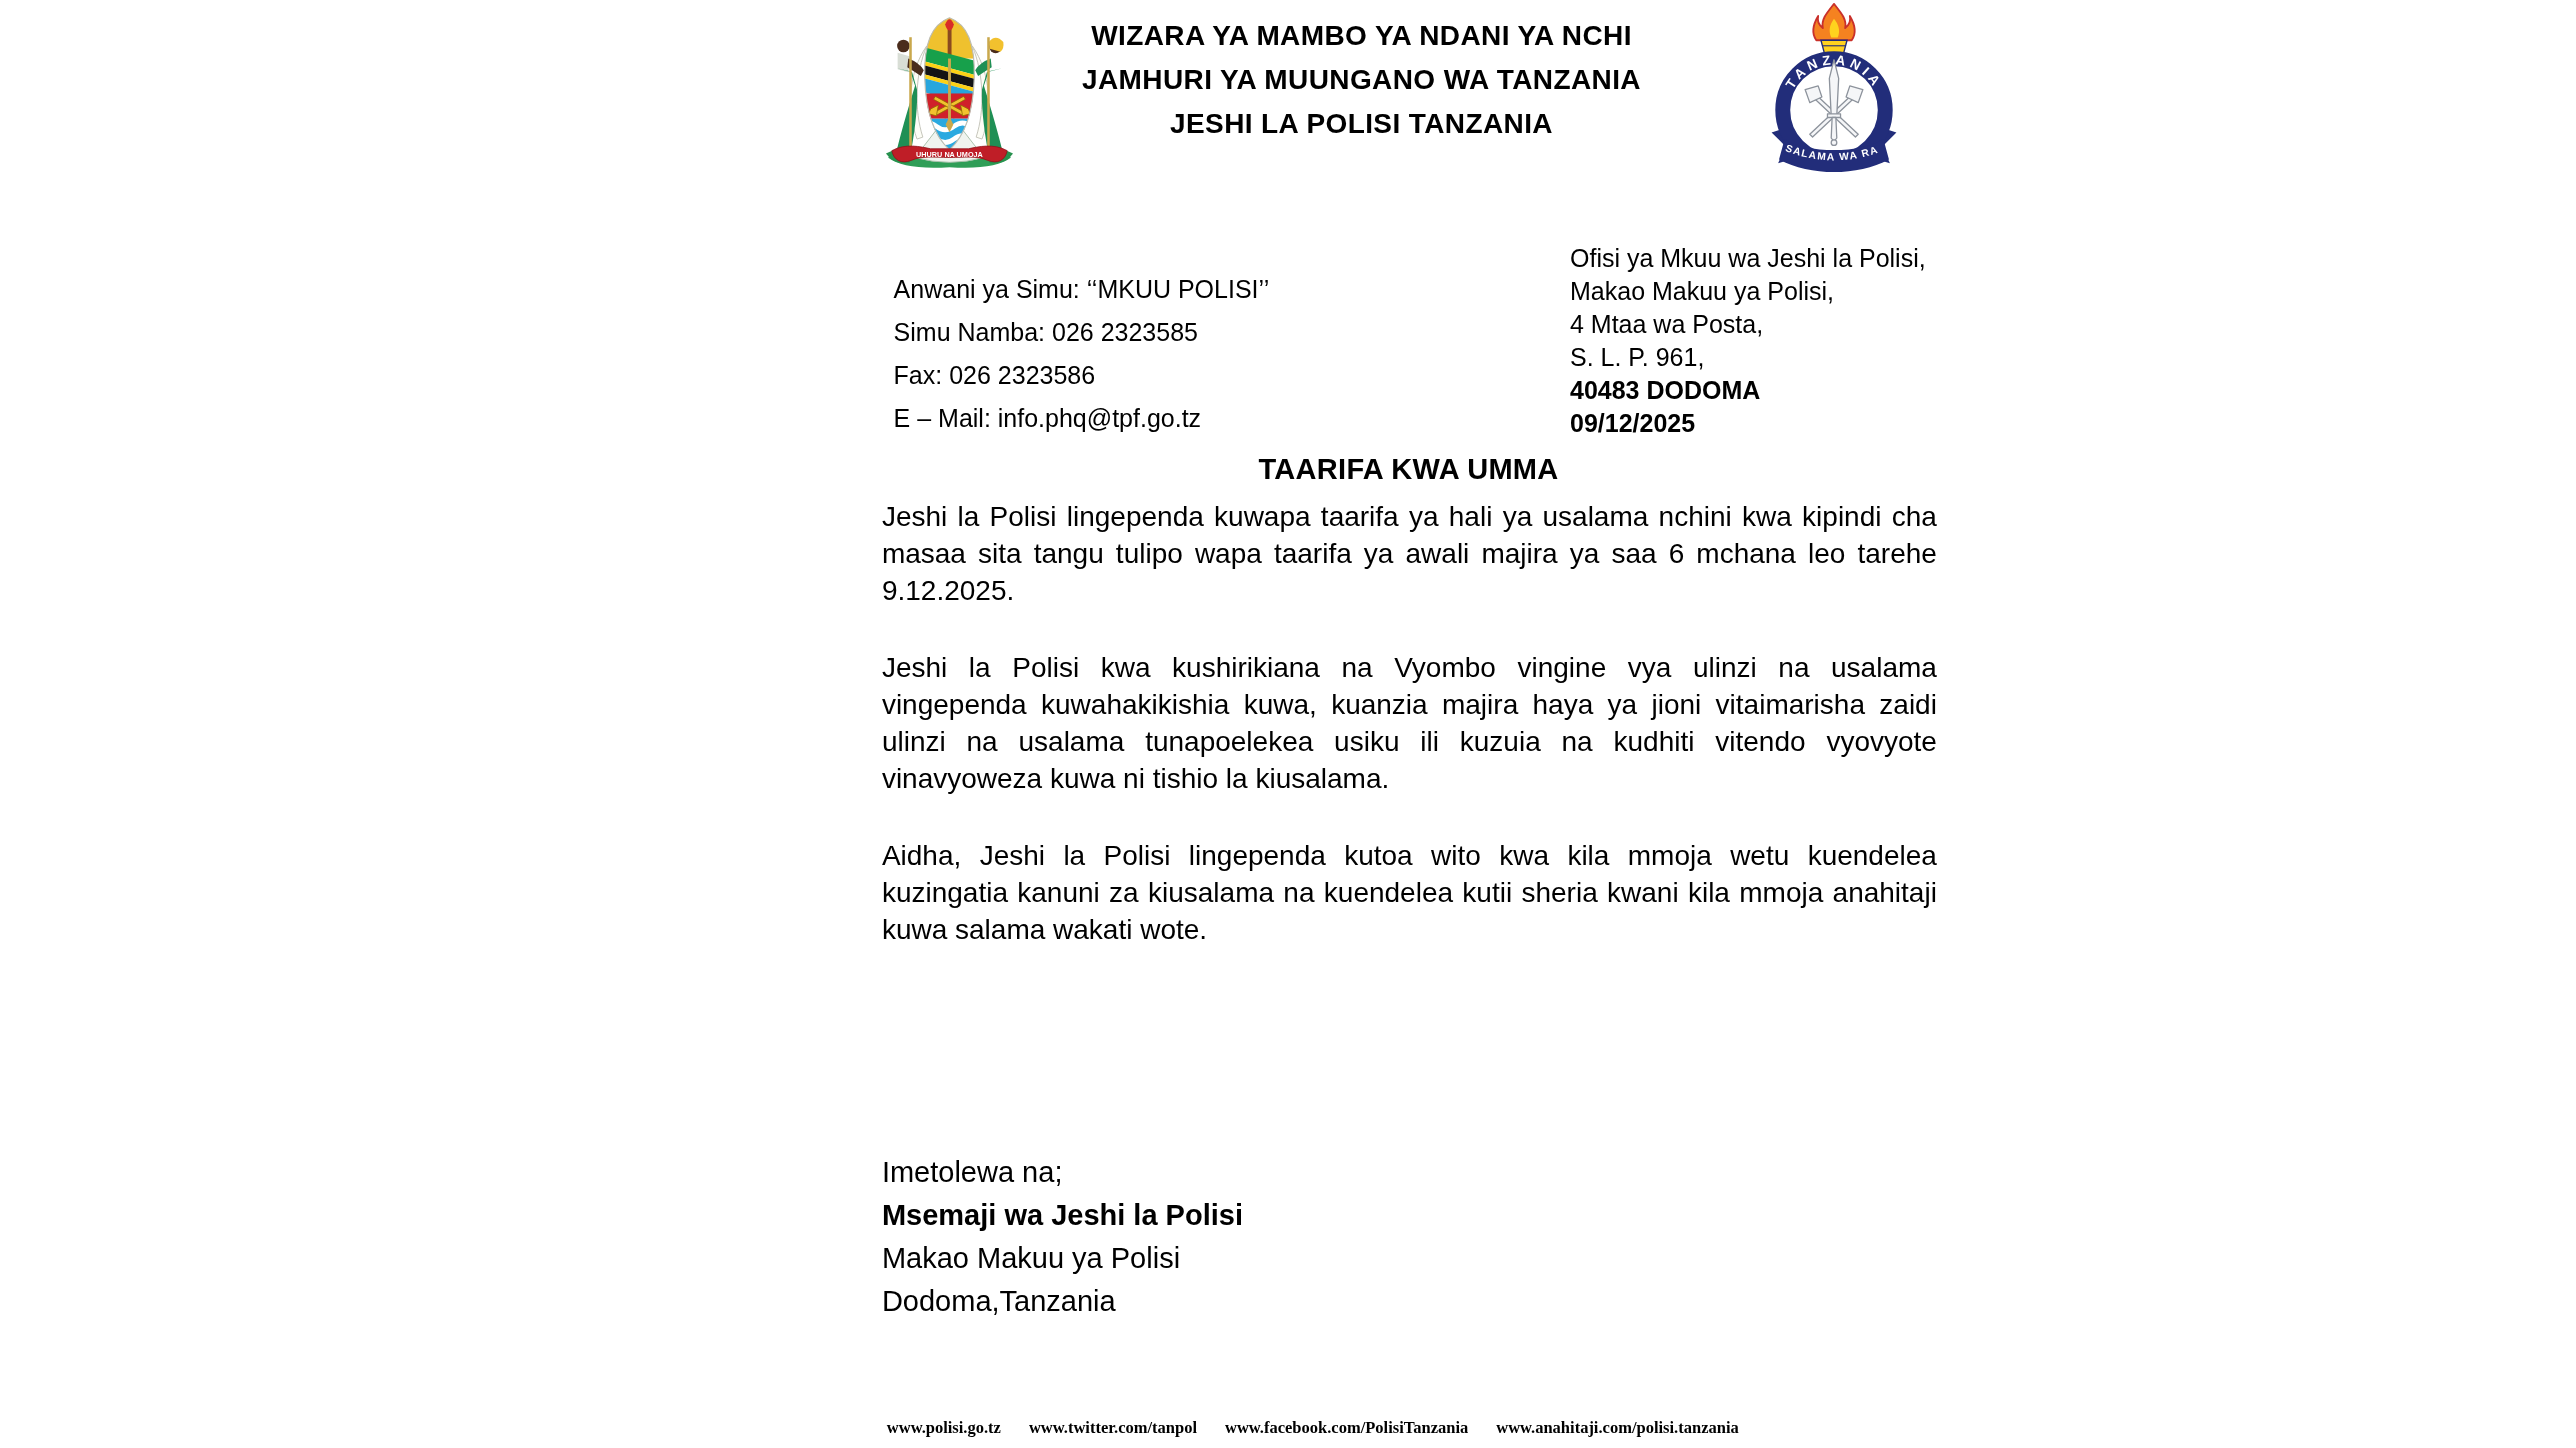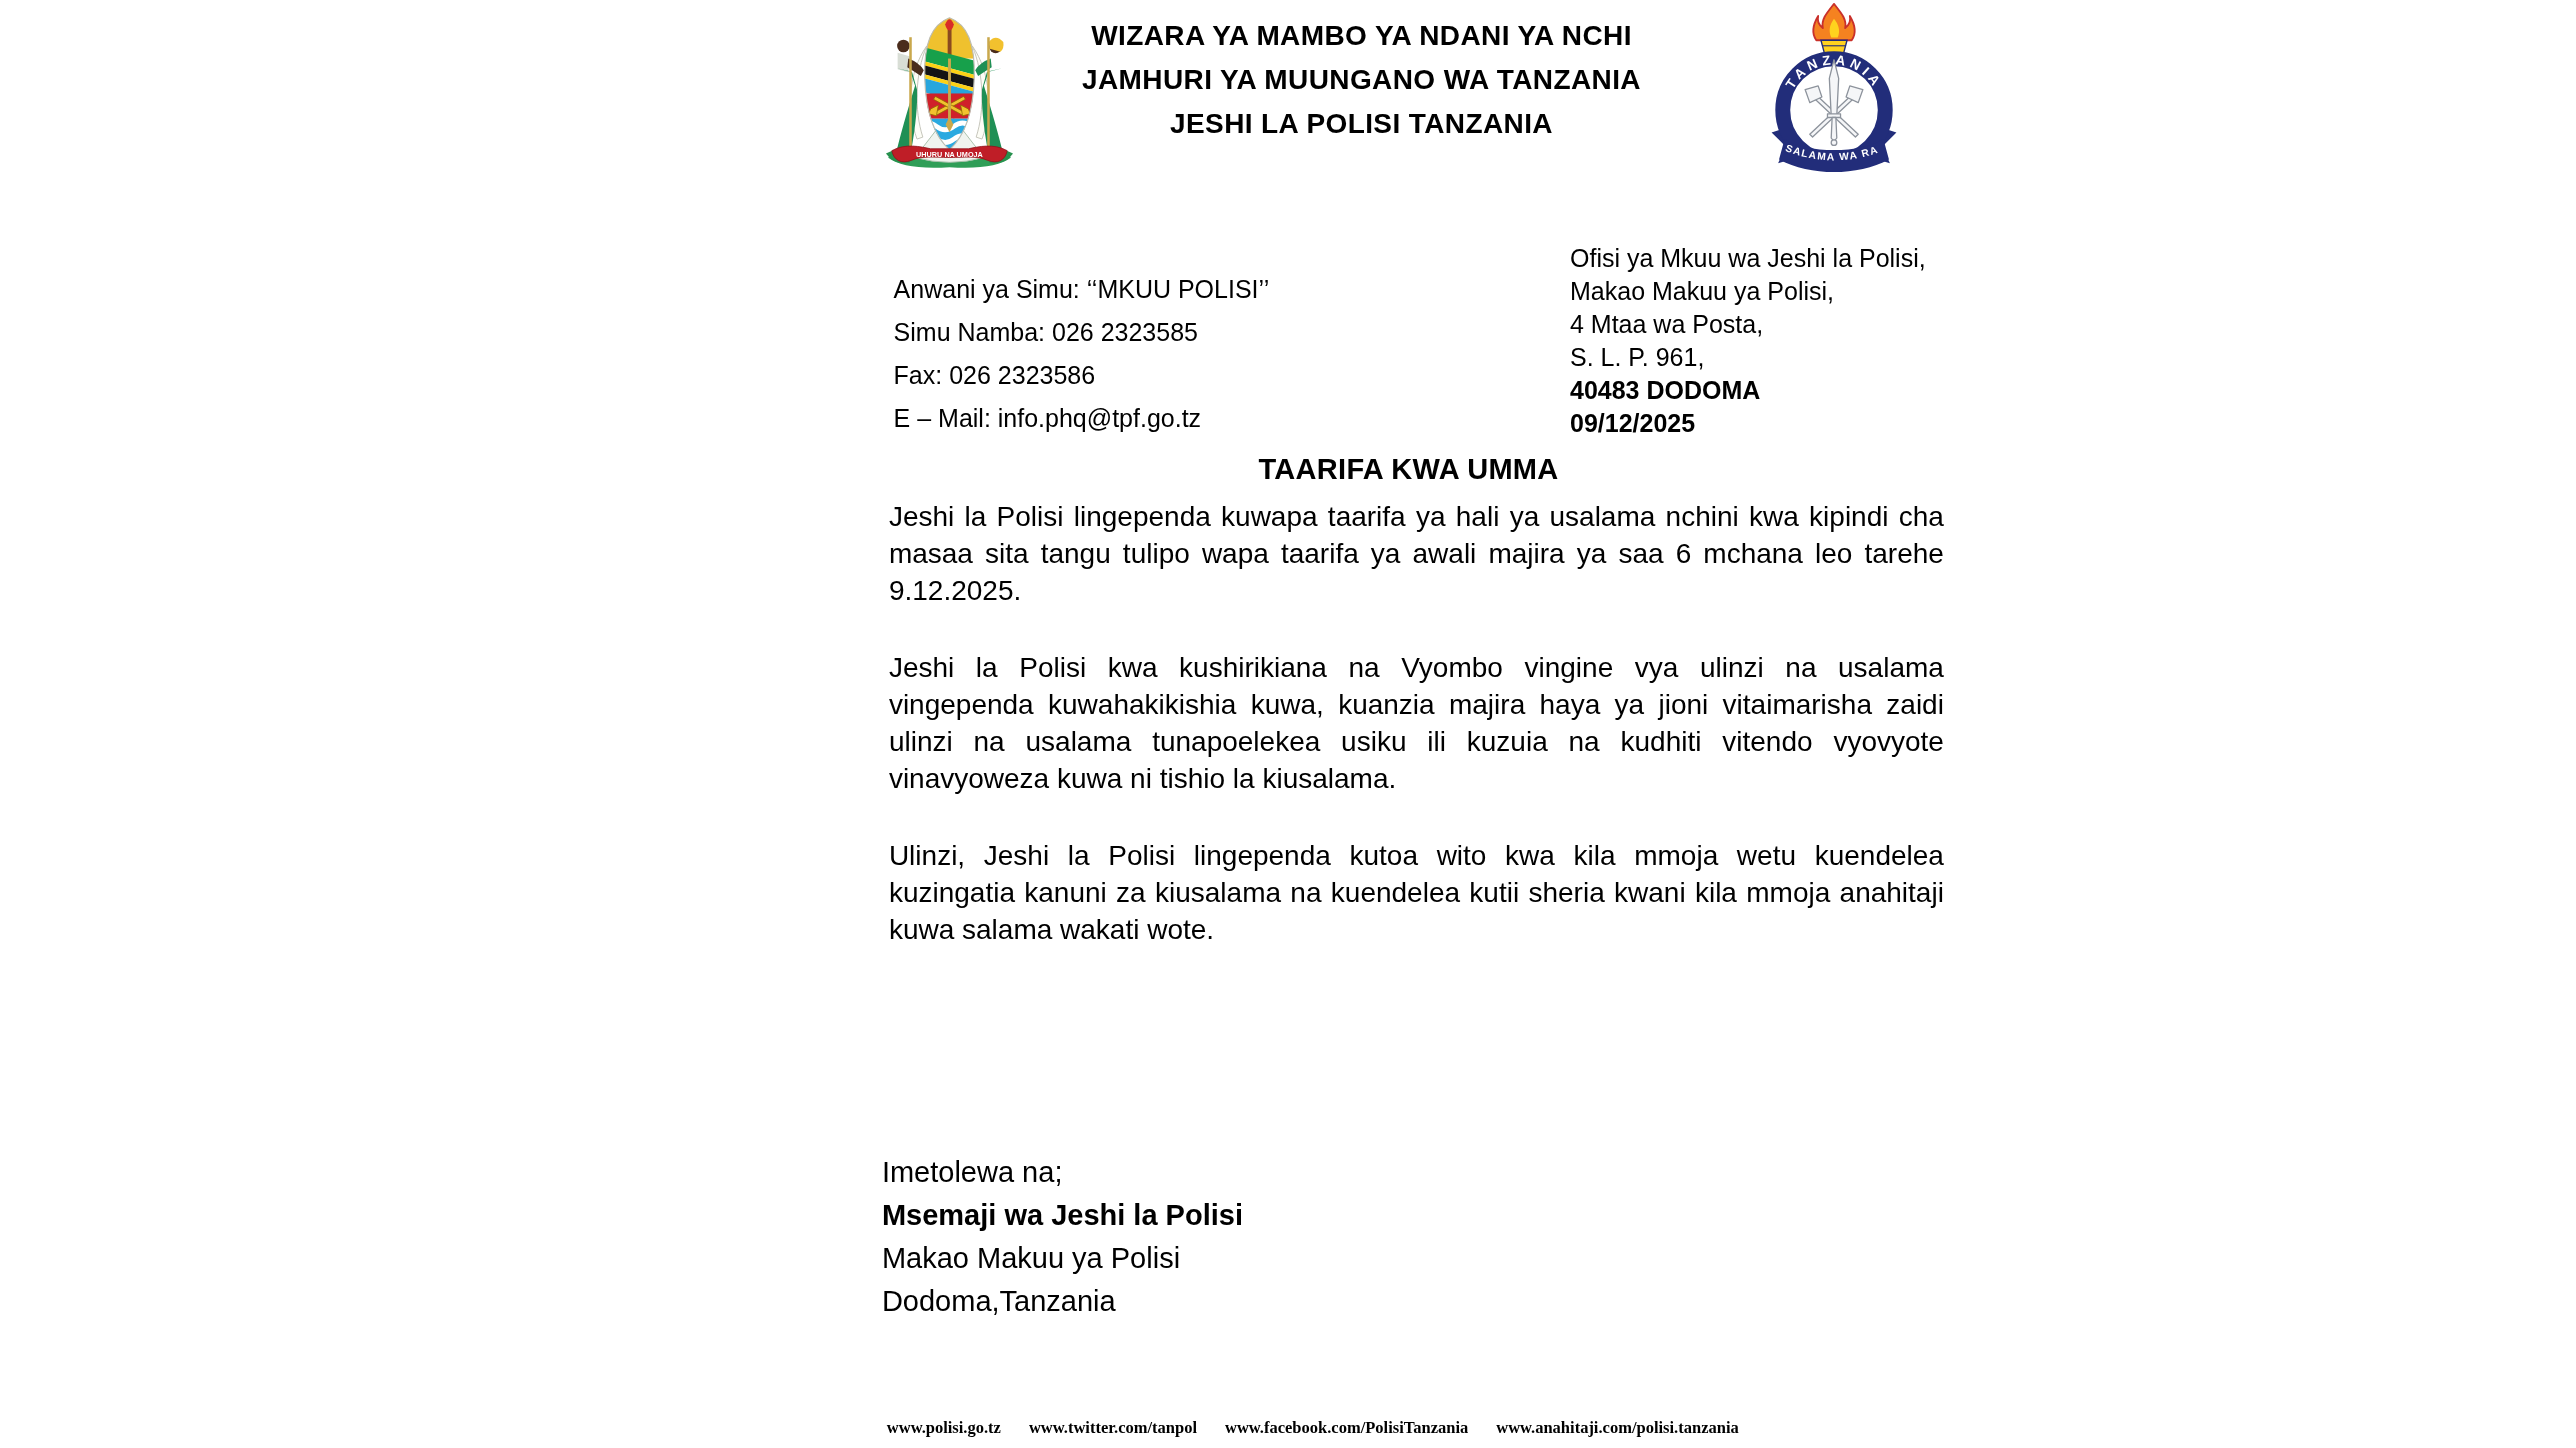--- a/index.html
+++ b/index.html
@@ -32,21 +32,21 @@
   }
   .bold { font-weight:bold; }
 
   
   .doc-title {
     position:absolute; left:0; top:453px; width:100%;
     text-align:center; font-weight:bold; font-size:29px; letter-spacing:0.3px;
   }
   .bodytext {
     position:absolute; left:1.9px; top:498px; width:1055px;
-    font-size:28px; line-height:37px; text-align:justify;margin-left:7px;
+    font-size:28px; line-height:37px; text-align:justify;
   }
   .bodytext p { margin-bottom:40px; }
 
   .signoff {
     position:absolute; left:1.9px; top:1151px;
     font-size:29px; line-height:43px; white-space:nowrap;
   }
 
   
   .footer-links {
@@ -180,21 +180,21 @@
       <div>S. L. P. 961,</div>
       <div class="bold">40483 DODOMA</div>
       <div class="bold">09/12/2025</div>
     </div>
 
     <div class="doc-title">TAARIFA KWA UMMA</div>
 
     <div class="bodytext">
       <p>Jeshi la Polisi lingependa kuwapa taarifa ya hali ya usalama nchini kwa kipindi cha masaa sita tangu tulipo wapa taarifa ya awali majira ya saa 6 mchana leo tarehe 9.12.2025.</p>
       <p>Jeshi la Polisi kwa kushirikiana na Vyombo vingine vya ulinzi na usalama vingependa kuwahakikishia kuwa, kuanzia majira haya ya jioni vitaimarisha zaidi ulinzi na usalama tunapoelekea usiku ili kuzuia na kudhiti vitendo vyovyote vinavyoweza kuwa ni tishio la kiusalama.</p>
-      <p>Ulinzi, Jeshi la Polisi lingependa kutoa wito kwa kila mmoja wetu kuendelea kuzingatia kanuni za kiusalama na kuendelea kutii sheria kwani kila mmoja anahitaji kuwa salama wakati wote.</p>
+      <p>Aidha, Jeshi la Polisi lingependa kutoa wito kwa kila mmoja wetu kuendelea kuzingatia kanuni za kiusalama na kuendelea kutii sheria kwani kila mmoja anahitaji kuwa salama wakati wote.</p>
     </div>
 
     <div class="signoff">
       <div>Imetolewa na;</div>
       <div class="bold">Msemaji wa Jeshi la Polisi</div>
       <div>Makao Makuu ya Polisi</div>
       <div>Dodoma,Tanzania</div>
     </div>
 
     <div class="footer-links">

